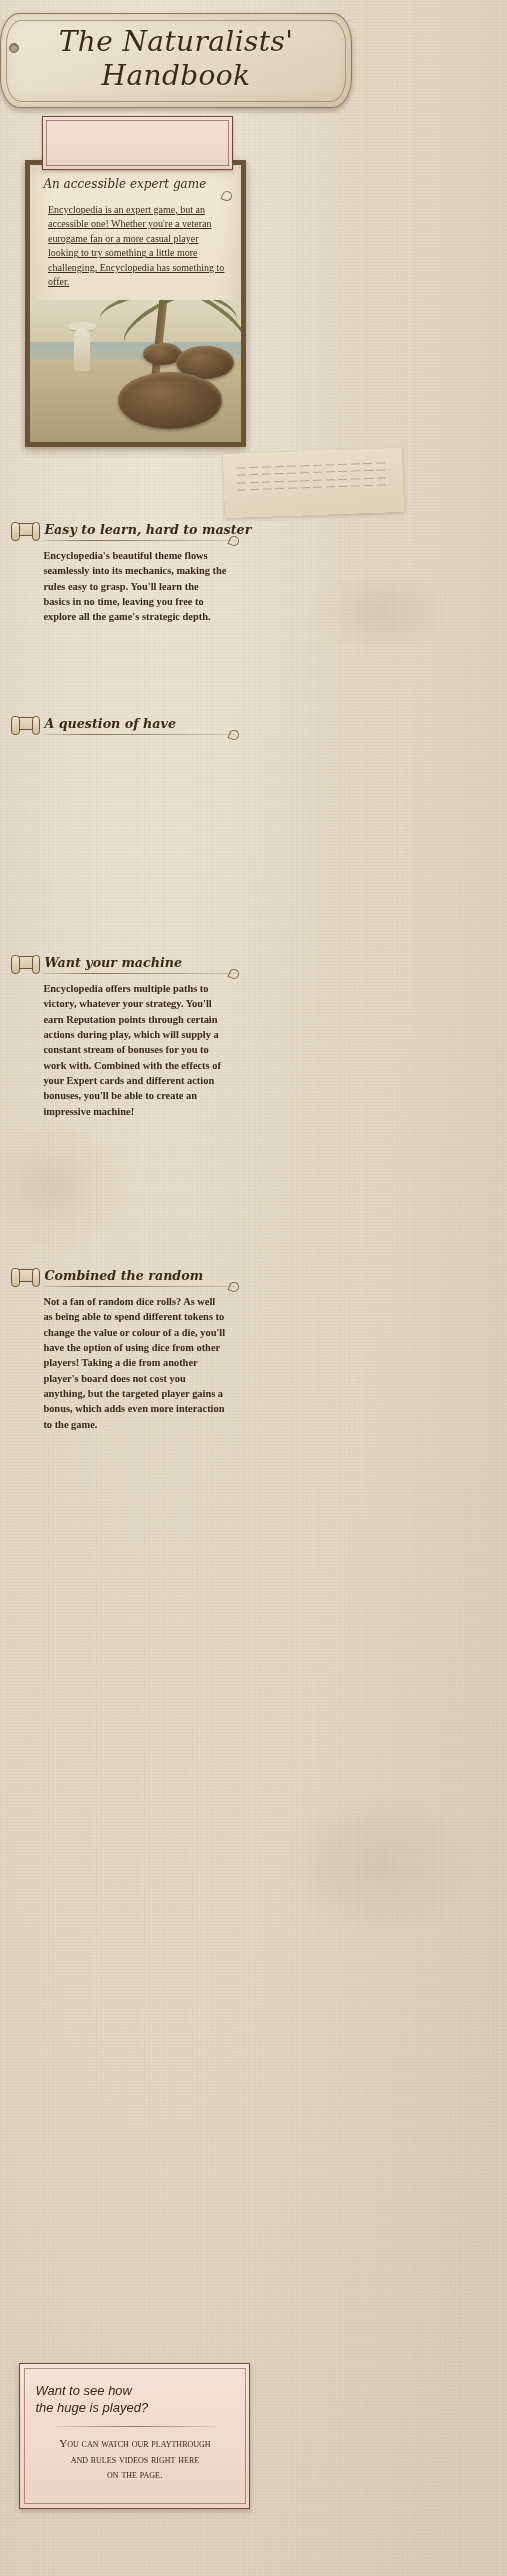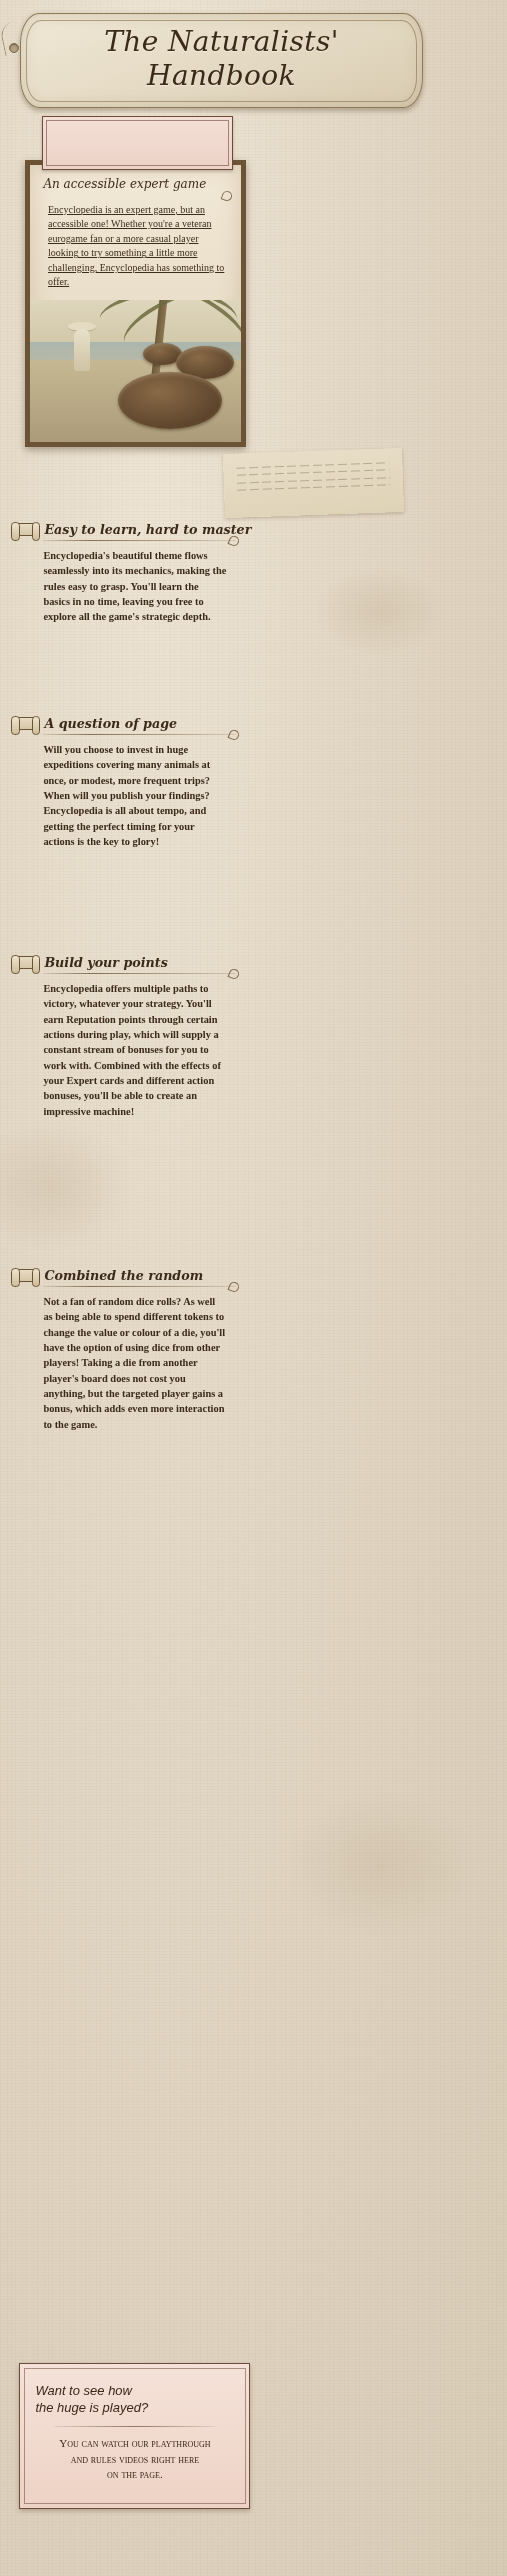--- a/index.html
+++ b/index.html
@@ -24,22 +24,22 @@
     background-image:
       repeating-linear-gradient(0deg, rgba(120,95,60,0.035) 0px, rgba(120,95,60,0.035) 0.7px, transparent 0.7px, transparent 3px),
       repeating-linear-gradient(90deg, rgba(120,95,60,0.03) 0px, rgba(120,95,60,0.03) 0.7px, transparent 0.7px, transparent 3.7px);
     pointer-events: none;
     z-index: 0;
   }
 
   
   .title-plaque {
     position: absolute;
-    left: 20px; top: 13.4px;
-    width: 403px; height: 95px;
+    left: 0; top: 13.4px;
+    width: 352px; height: 95px;
     background: linear-gradient(160deg, #efe7d6 0%, #e6dcc6 45%, #d9ccb2 100%);
     border: 1.5px solid #8d7a58;
     border-radius: 19.4px 19.4px 19.4px 19.4px / 30px 30px 30px 30px;
     box-shadow: 0 2.2px 5.2px rgba(80,60,35,0.35), inset 0 0 16.4px rgba(150,125,85,0.28);
     z-index: 3;
   }
   .title-plaque .inner-line {
     position: absolute; inset: 5.2px;
     border: 0.7px solid rgba(125,104,70,0.55);
     border-radius: 15px / 24px;
@@ -353,30 +353,29 @@
       <span class="scroll-icon"></span>
       <span class="sec-title">Easy to learn, hard to master</span>
     </div>
     <div class="sec-rule"></div>
     <div class="sec-body">Encyclopedia's beautiful theme flows seamlessly into its mechanics, making the rules easy to grasp. You'll learn the basics in no time, leaving you free to explore all the game's strategic depth.</div>
   </div>
 
   <div class="section" style="top: 716px;">
     <div class="sec-head">
       <span class="scroll-icon"></span>
-      <span class="sec-title">A question of page</span>
+      <span class="sec-title">A question of have</span>
     </div>
     <div class="sec-rule"></div>
-    <div class="sec-body">Will you choose to invest in huge expeditions covering many animals at once, or modest, more frequent trips? When will you publish your findings? Encyclopedia is all about tempo, and getting the perfect timing for your actions is the key to glory!</div>
   </div>
 
   <div class="section" style="top: 955px;">
     <div class="sec-head">
       <span class="scroll-icon"></span>
-      <span class="sec-title">Build your points</span>
+      <span class="sec-title">Want your machine</span>
     </div>
     <div class="sec-rule"></div>
     <div class="sec-body">Encyclopedia offers multiple paths to victory, whatever your strategy. You'll earn Reputation points through certain actions during play, which will supply a constant stream of bonuses for you to work with. Combined with the effects of your Expert cards and different action bonuses, you'll be able to create an impressive machine!</div>
   </div>
 
   <div class="section" style="top: 1268px;">
     <div class="sec-head">
       <span class="scroll-icon"></span>
       <span class="sec-title">Combined the random</span>
     </div>

